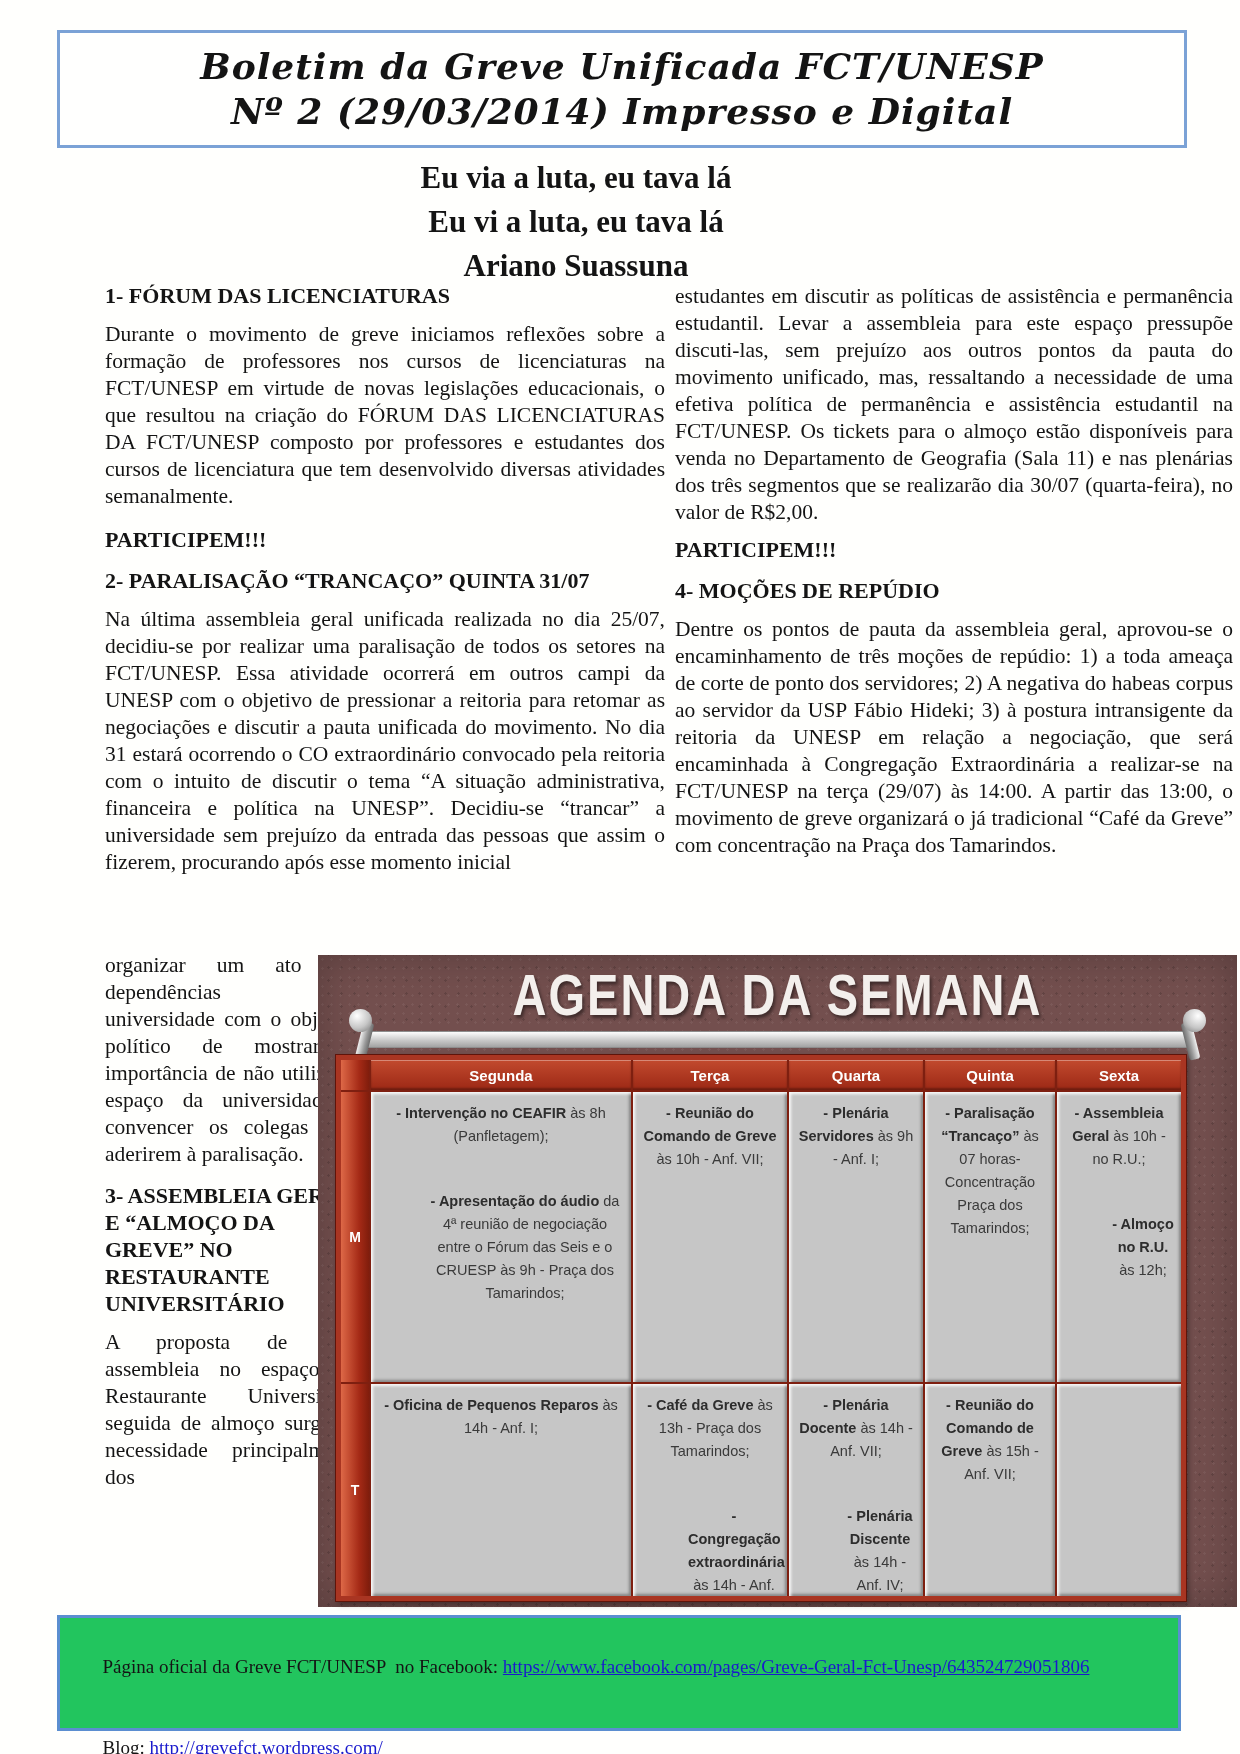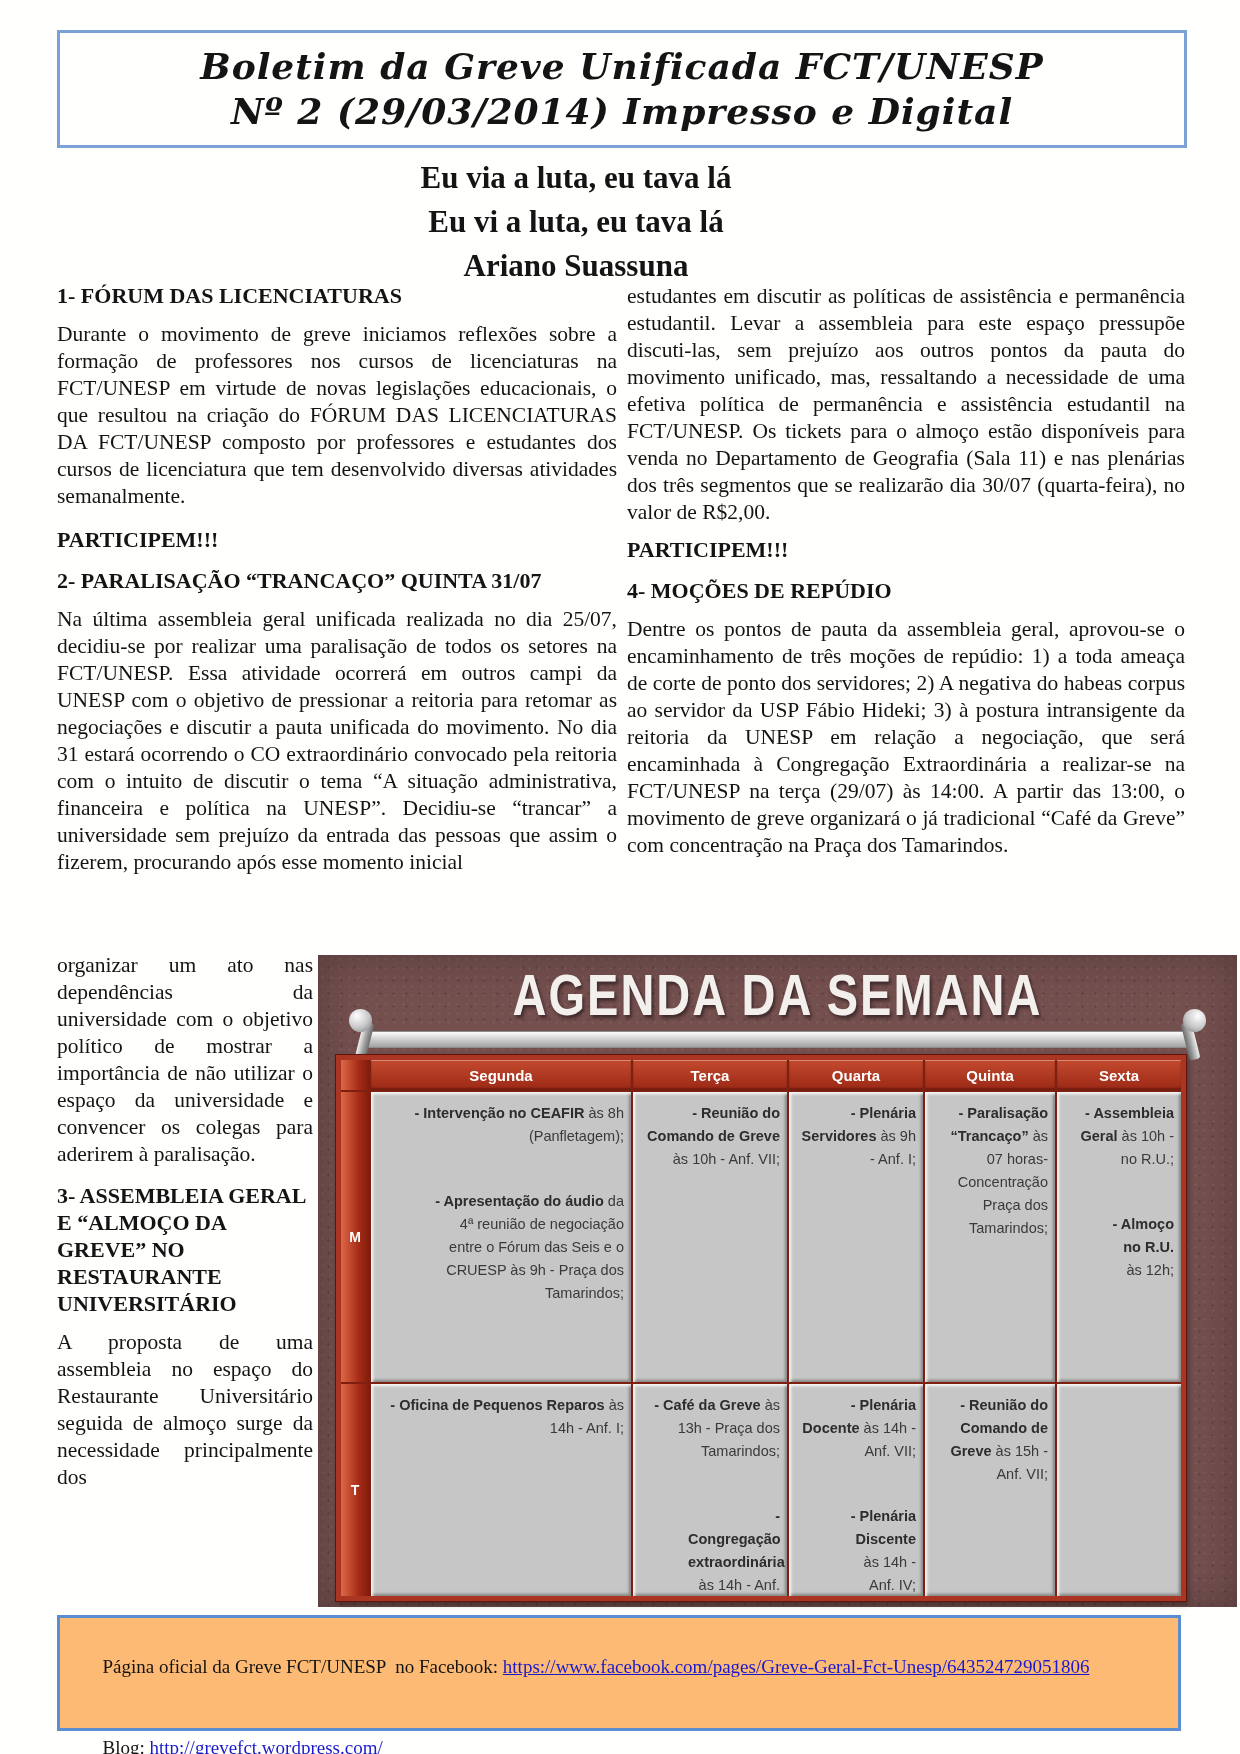--- a/index.html
+++ b/index.html
@@ -11,21 +11,21 @@
               border:3px solid #7ba2d6;background:#fffffe;display:flex;flex-direction:column;
               align-items:center;justify-content:center;}
   .header-line{font-family:"DejaVu Serif", serif;font-weight:bold;font-style:italic;
                font-size:36px;line-height:1.25;letter-spacing:1px;white-space:nowrap;}
 
   
   .epigraph{position:absolute;left:0;top:156px;width:1152px;text-align:center;
             font-weight:bold;font-size:31px;line-height:1.42;}
 
   
-  .col{position:absolute;font-size:21.5px;line-height:27px;text-align:justify;}
+  .col{position:absolute;font-size:21.5px;line-height:27px;text-align:justify;margin-left:48px;}
   .col p{margin:0 0 10px 0;}
   .left-col{left:57px;top:282px;width:560px;}
   .right-col{left:627px;top:283px;width:558px;}
   .narrow-col{left:57px;top:952px;width:256px;}
   .sec-h{font-weight:bold;font-size:22px;margin:14px 0 12px 0;text-align:left;}
   .cta{font-weight:bold;font-size:22px;margin:16px 0 8px 0;text-align:left;}
   .tight{margin-top:0;}
 
   
   .poster{position:absolute;left:318px;top:955px;width:919px;height:652px;
@@ -56,29 +56,29 @@
           border:5px solid #a93522;box-shadow:0 0 0 1px #5f140a, 2px 3px 6px rgba(0,0,0,0.4);}
   .day-head{background:linear-gradient(#c24a2e,#9c2815);color:#ffffff;
           font-family:"Liberation Sans", sans-serif;font-weight:bold;font-size:15px;
           display:flex;align-items:center;justify-content:center;
           box-shadow:inset 0 1px 0 rgba(255,255,255,0.35), inset 0 -2px 2px rgba(0,0,0,0.3);text-align:center;}
   .gutter{background:linear-gradient(90deg,#dd6847,#a52a16 65%,#801d0c);
           color:#ffffff;font-family:"Liberation Sans", sans-serif;font-weight:bold;font-size:14px;
           display:flex;align-items:center;justify-content:center;}
   .cell{background:#c6c6c6;overflow:hidden;padding:10px 7px 8px 7px;
           font-family:"Liberation Sans", sans-serif;font-size:14.5px;line-height:23px;
-          color:#3a3a3a;text-align:right;display:flex;flex-direction:column;
+          color:#3a3a3a;text-align:center;display:flex;flex-direction:column;
           box-shadow:inset 2px 2px 3px rgba(255,255,255,0.9), inset -2px -2px 3px rgba(0,0,0,0.35);}
   .event + .event{margin-top:42px;margin-left:48px;}
   .ev-name{font-weight:bold;color:#2d2d2d;}
   .ev-details{font-weight:normal;}
 
   
   .footer-box{position:absolute;left:57px;top:1615px;width:1124px;height:116px;
-          border:3px solid #5b8ed0;background:#fdba74;padding:9px 0 0 14px;box-sizing:border-box;
+          border:3px solid #5b8ed0;background:#22c55e;padding:9px 0 0 14px;box-sizing:border-box;
           font-size:19px;line-height:1.42;}
   .footer-line{white-space:pre-wrap;}
   .footer-label{color:#141414;}
   .footer-link{color:#1a1acc;text-decoration:underline;cursor:pointer;}
 </style>
 </head>
 <body>
 
 <div class="page">
 

